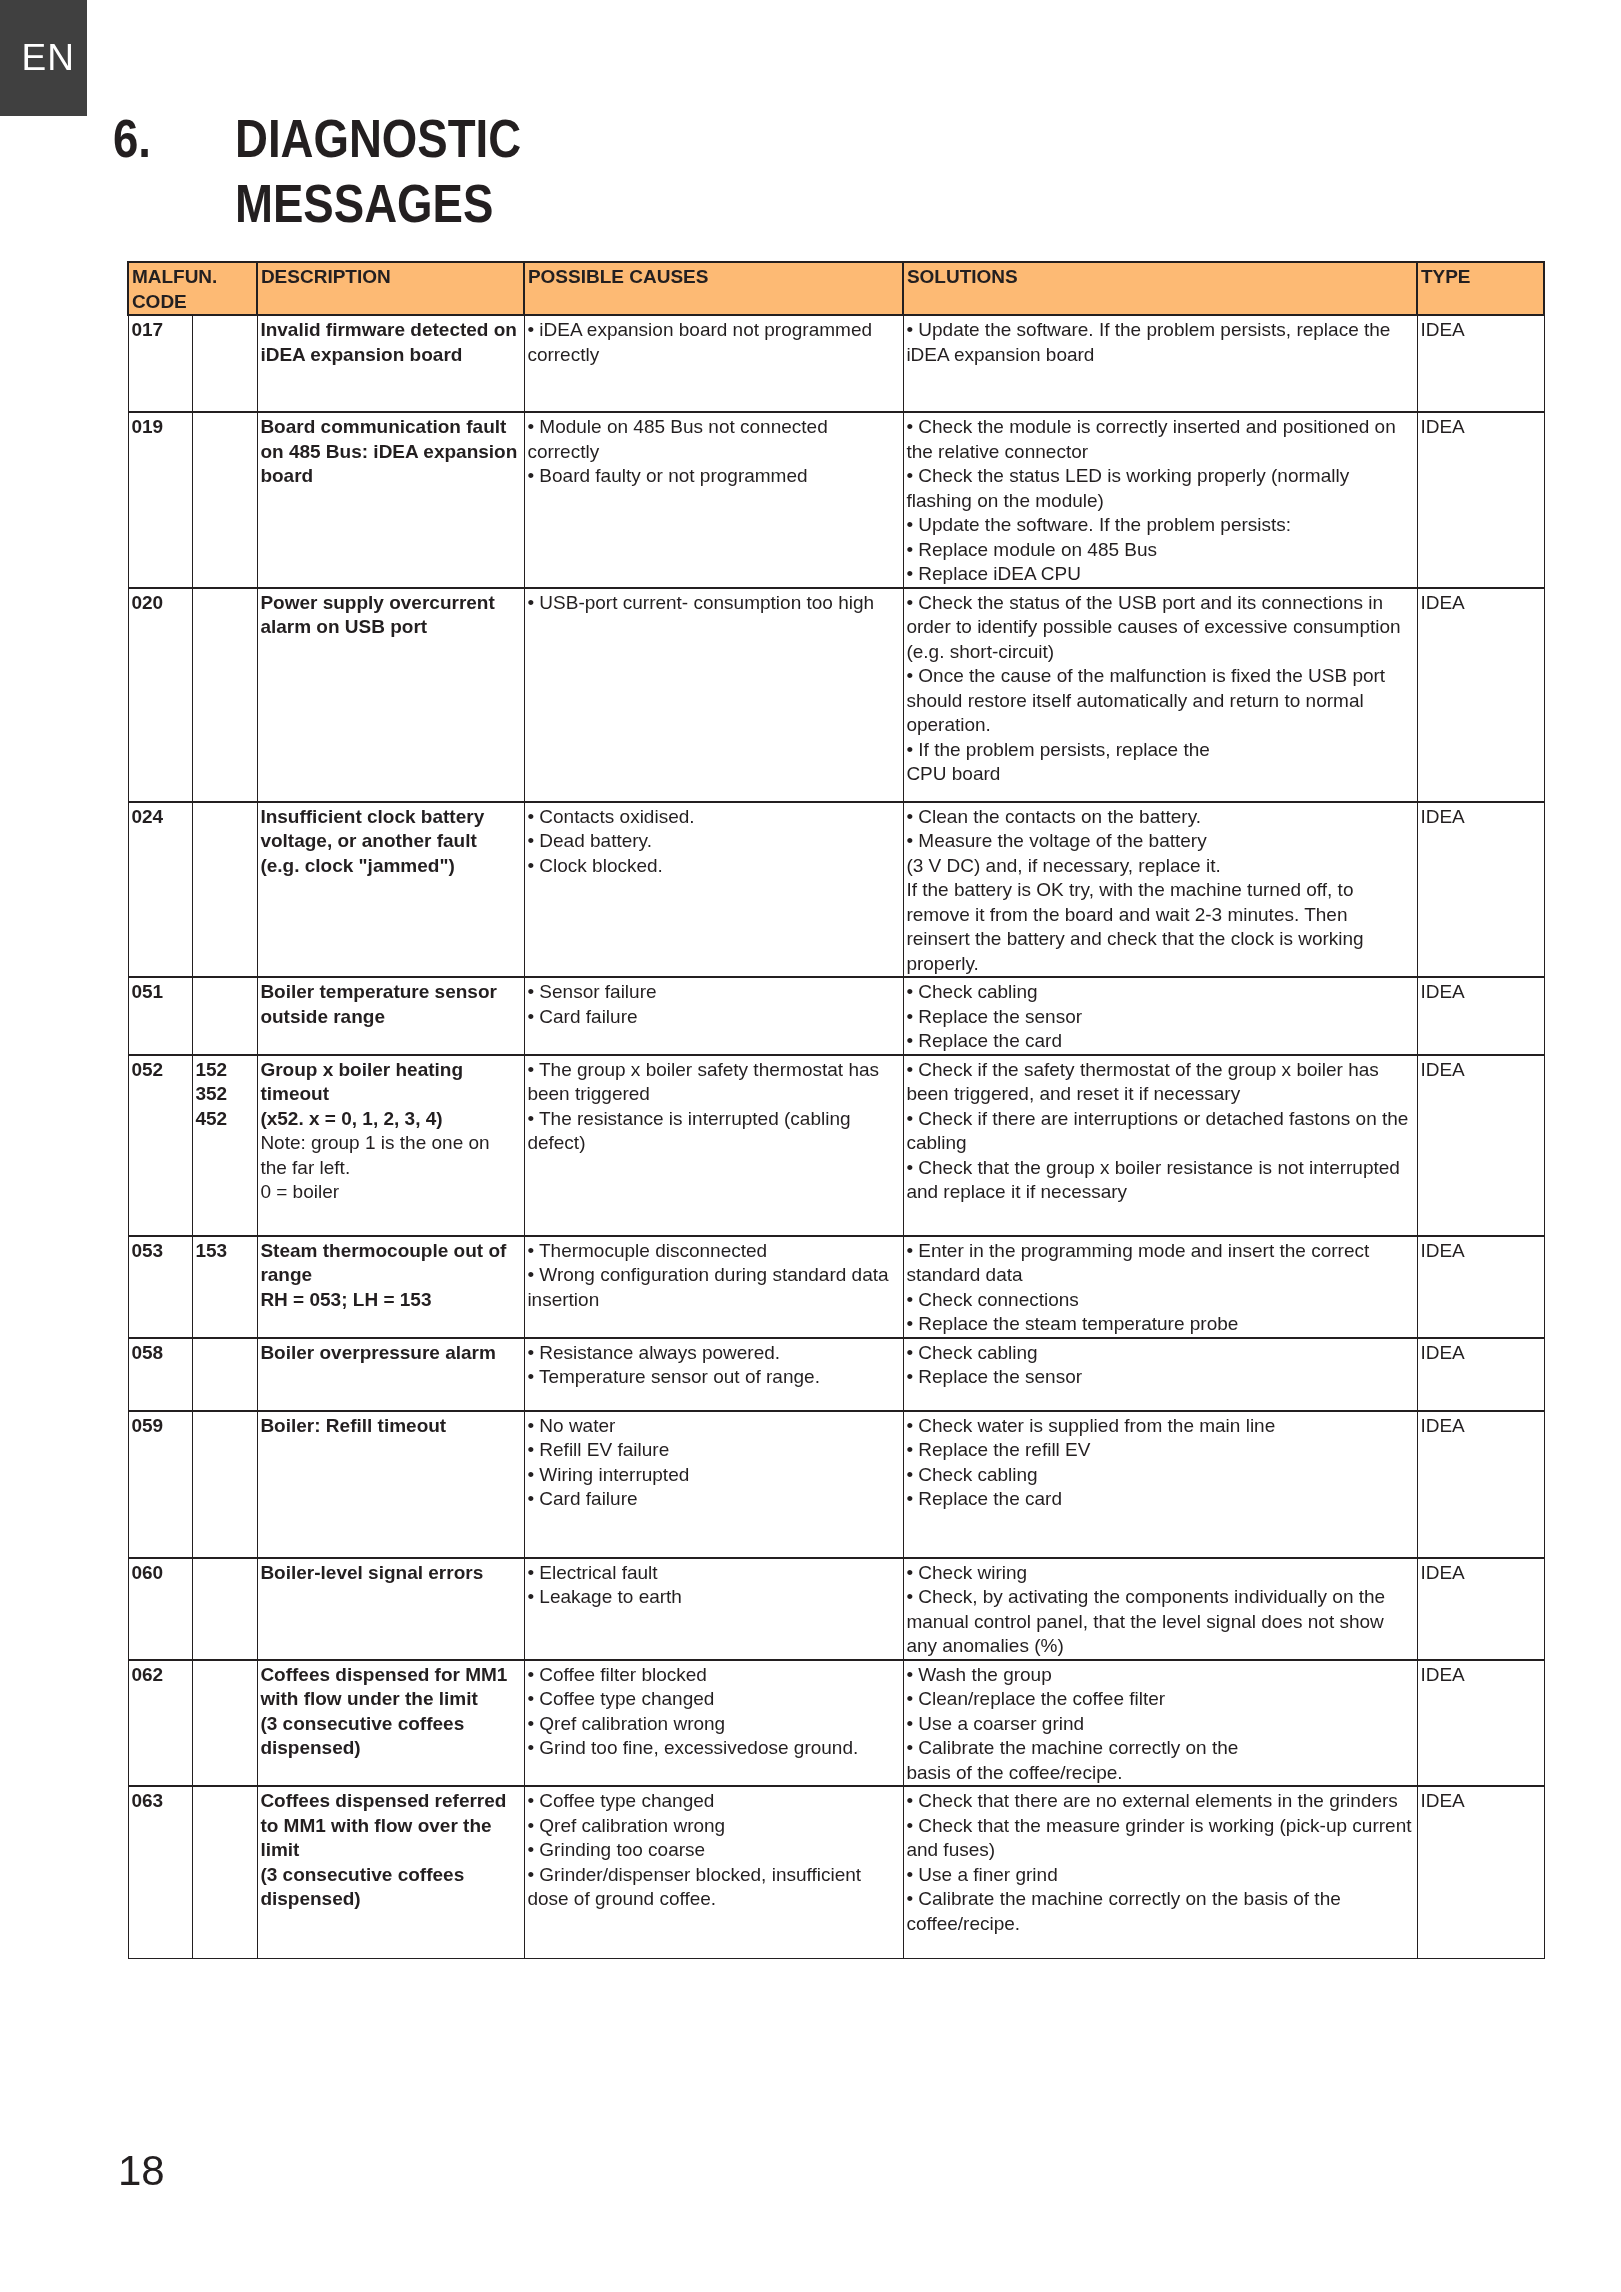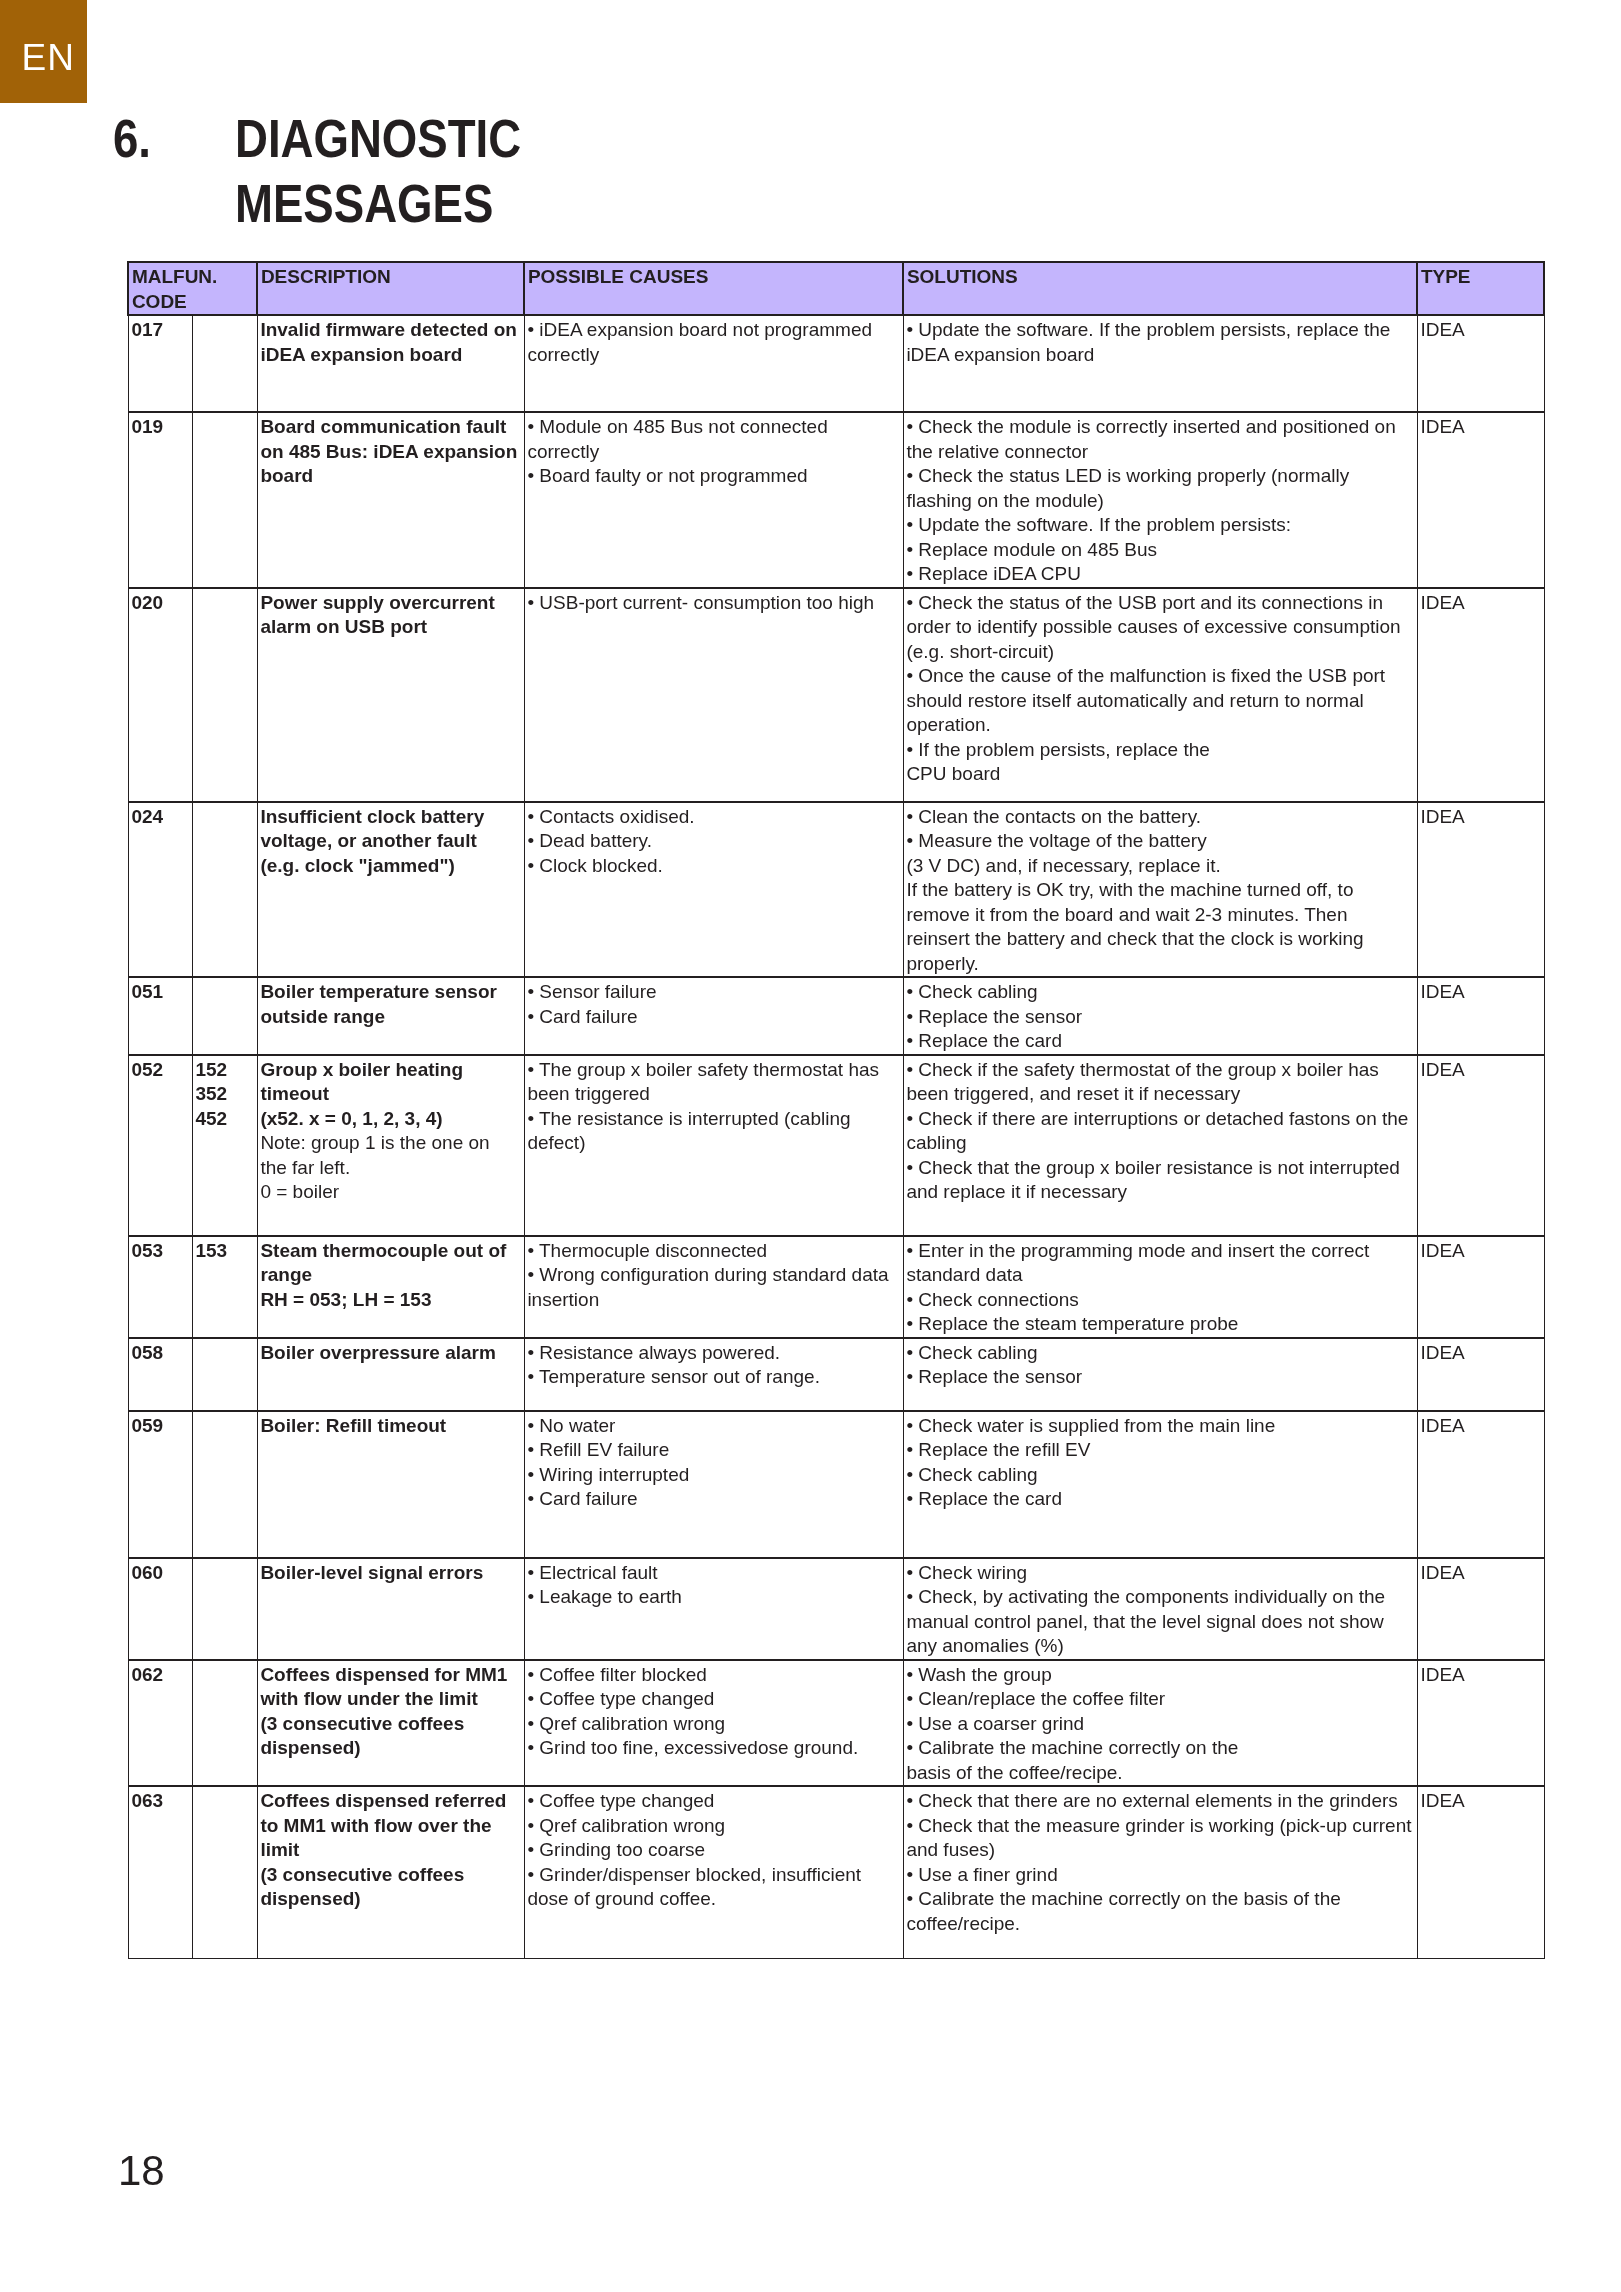--- a/index.html
+++ b/index.html
@@ -1,30 +1,30 @@
 <!DOCTYPE html>
 <html><head>
 <meta charset="utf-8">
 <style>
   html, body { margin: 0; padding: 0; background: #ffffff; }
   body { width: 1621px; height: 2293px; position: relative; overflow: hidden;
          font-family: "Liberation Sans", sans-serif; color: #231f20; }
-  .lang-tab { position: absolute; left: 0; top: 0; width: 87px; height: 103px;
-              background: #a16207; color: #ffffff; }
+  .lang-tab { position: absolute; left: 0; top: 0; width: 87px; height: 116px;
+              background: #404040; color: #ffffff; }
   .lang-tab span { position: absolute; left: 21.6px; top: 37px; font-size: 37px;
                    font-family: "Liberation Sans", sans-serif; letter-spacing: 1px; }
   .title-num { position: absolute; left: 113px; top: 106px; font-size: 53px; font-weight: bold;
                line-height: 65px; transform: scaleX(0.86); transform-origin: left top; }
   .title-text { position: absolute; left: 235px; top: 106px; font-size: 53px; font-weight: bold;
                 line-height: 65px; transform: scaleX(0.86); transform-origin: left top; }
   table.diag { position: absolute; left: 127px; top: 261px; width: 1415px;
                border-collapse: collapse; table-layout: fixed; }
   table.diag td, table.diag th { border: 1.5px solid #231f20; vertical-align: top;
                padding: 2px 2.9px 0 2.9px; font-size: 19px; line-height: 24.5px; text-align: left; }
-  table.diag th { background: #c4b5fd; font-weight: bold; height: 45px; border-width: 2.5px; margin-top: 24px; }
+  table.diag th { background: #fdba74; font-weight: bold; height: 45px; border-width: 2.5px; margin-top: 24px; }
   table.diag tr.row td { border-top-width: 2.5px; }
   .code { font-weight: bold; }
   .desc { font-weight: bold; margin-top: 48px; }
   .desc .note { font-weight: normal; }
   .line { display: block; }
   .page-num { position: absolute; left: 118px; top: 2147px; font-size: 42px; color: #231f20; }
   col.c1 { width: 64px; } col.c2 { width: 65px; } col.c3 { width: 267px; }
   col.c4 { width: 379px; } col.c5 { width: 514px; } col.c6 { width: 127px; }
 </style>
 </head>

